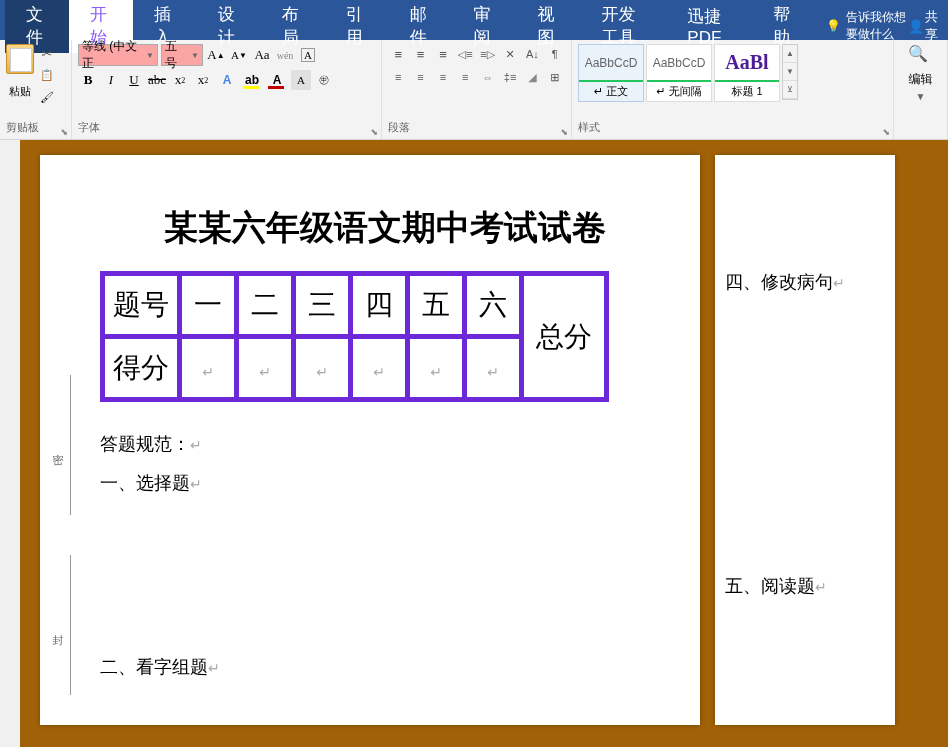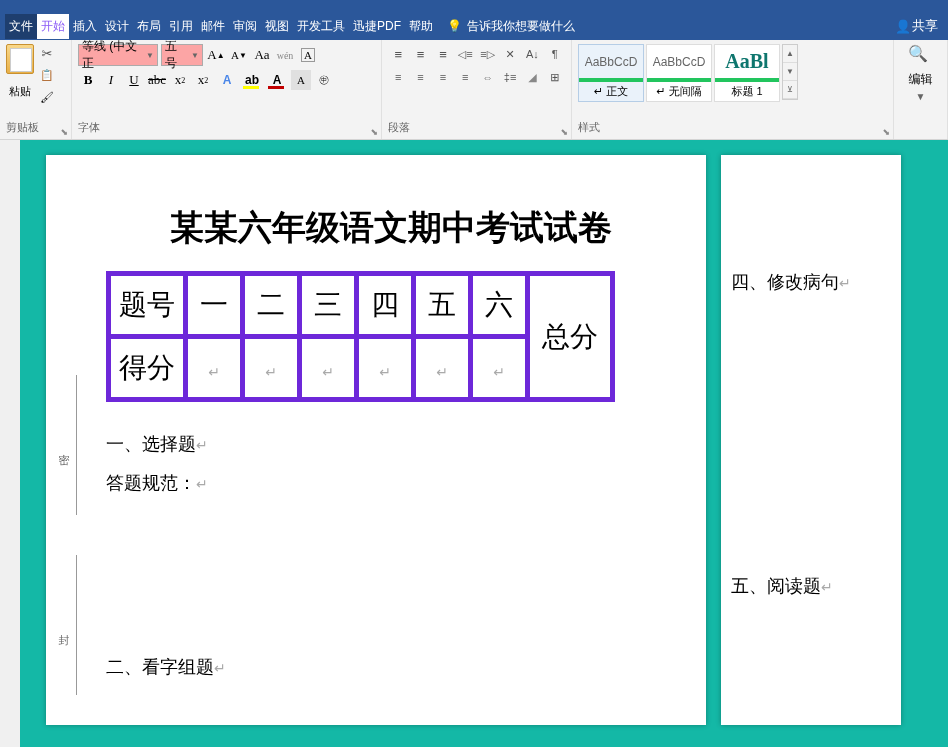--- a/index.html
+++ b/index.html
@@ -3,21 +3,21 @@
   <meta charset="utf-8">
   <style>
     * { margin: 0; padding: 0; box-sizing: border-box; }
     body { font-family: "Microsoft YaHei", "SimSun", sans-serif; background: #f0f0f0; overflow: hidden; width: 948px; height: 747px; }
     
     
     .titlebar { height: 12px; background: #2b579a; }
     
     
     .menubar { background: #2b579a; color: white; display: flex; align-items: center; height: 28px; padding-left: 5px; }
-    .menubar-item { padding: 4px 4px; font-size: 12px; cursor: pointer; }
+    .menubar-item { padding: 4px 21px; font-size: 17px; cursor: pointer; }
     .menubar-item.file { background: #1e3e6e; }
     .menubar-item.active { background: #fff; color: #8b5cf6; }
     .tellme { display: flex; align-items: center; margin-left: 10px; font-size: 12px; }
     .tellme-icon { margin-right: 5px; }
     .share { margin-left: auto; margin-right: 10px; font-size: 13px; display: flex; align-items: center; }
     
     
     .ribbon { background: #f3f3f3; border-bottom: 1px solid #d4d4d4; display: flex; height: 100px; }
     .ribbon-group { border-right: 1px solid #e0e0e0; padding: 4px 6px 2px 6px; display: flex; flex-direction: column; position: relative; }
     .ribbon-group-label { font-size: 11px; text-align: left; color: #666; margin-top: auto; padding: 2px 0; }
@@ -57,34 +57,34 @@
     .para-group { width: 190px; }
     .para-row { display: flex; gap: 2px; margin-bottom: 3px; }
     .para-btn { width: 22px; height: 20px; display: flex; align-items: center; justify-content: center; cursor: pointer; font-size: 11px; color: #555; }
     .list-icon::before { content: '≡'; font-size: 13px; }
     
     .styles-group { width: 230px; flex: 1; }
     .styles-content { display: flex; gap: 2px; align-items: flex-start; }
     .style-item { border: 1px solid #ddd; width: 66px; height: 58px; display: flex; flex-direction: column; align-items: center; justify-content: center; cursor: pointer; background: #fff; }
     .style-item.selected { border: 1px solid #b5cde6; background: #eaf2fa; }
     .style-preview { font-size: 12px; color: #666; padding: 4px; flex: 1; display: flex; align-items: center; }
-    .style-preview.heading { font-size: 20px; font-weight: bold; color: #0f766e; font-family: "SimSun", serif; }
-    .style-name { font-size: 11px; border-top: 4px solid #22c55e; width: 100%; text-align: center; padding: 2px; }
+    .style-preview.heading { font-size: 20px; font-weight: bold; color: #4c1d95; font-family: "SimSun", serif; }
+    .style-name { font-size: 11px; border-top: 2px solid #22c55e; width: 100%; text-align: center; padding: 2px; }
     .style-scroll { display: flex; flex-direction: column; border: 1px solid #ccc; }
     .style-scroll-btn { width: 14px; height: 18px; font-size: 8px; color: #666; display: flex; align-items: center; justify-content: center; cursor: pointer; border-bottom: 1px solid #ddd; }
     
     .edit-group { width: 54px; }
     .edit-content { display: flex; flex-direction: column; align-items: center; gap: 3px; }
     .find-icon { width: 24px; height: 24px; font-size: 16px; }
     .edit-label { font-size: 12px; }
     
     
     .doc-container { display: flex; background: #909090; height: 607px; }
     .ruler-v { width: 20px; background: #f0f0f0; }
-    .doc-scroll { flex: 1; background: #14b8a6; overflow: auto; padding: 15px 26px; }
+    .doc-scroll { flex: 1; background: #a16207; overflow: auto; padding: 15px 20px; }
     .pages { display: flex; gap: 15px; }
     .page { background: #fff; box-shadow: 0 0 5px rgba(0,0,0,0.3); position: relative; padding: 50px 30px 30px 60px; }
     .page1 { width: 660px; height: 570px; }
     .page2 { width: 180px; height: 570px; padding: 30px 10px; }
     
     .doc-title { font-family: "SimSun", serif; font-size: 34px; font-weight: bold; text-align: center; margin-bottom: 20px; }
     
     .score-table { border-collapse: collapse; font-family: "SimSun", serif; font-size: 28px; margin-bottom: 30px; }
     .score-table td { border: 5px solid #6d28d9; padding: 10px 12px; text-align: center; min-width: 40px; }
     .score-table .row-header { padding: 10px 8px; }
@@ -265,22 +265,22 @@
             <td><span class="para-mark">↵</span></td>
             <td><span class="para-mark">↵</span></td>
             <td><span class="para-mark">↵</span></td>
             <td><span class="para-mark">↵</span></td>
             <td><span class="para-mark">↵</span></td>
             <td><span class="para-mark">↵</span></td>
           </tr>
         </tbody>
           </table>
 
+        <div class="doc-text"><span>答题规范：</span><span class="para-mark">↵</span></div>
         <div class="doc-text"><span>一、选择题</span><span class="para-mark">↵</span></div>
-        <div class="doc-text"><span>答题规范：</span><span class="para-mark">↵</span></div>
         <div class="doc-text" style="margin-top:160px"><span>二、看字组题</span><span class="para-mark">↵</span></div>
       </div>
 
       <div class="page page2">
         <div class="side-text" style="margin-top:85px"><span>四、修改病句</span><span class="para-mark">↵</span></div>
         <div class="side-text"><span>五、阅读题</span><span class="para-mark">↵</span></div>
       </div>
     </div>
   </div>
 </div>

